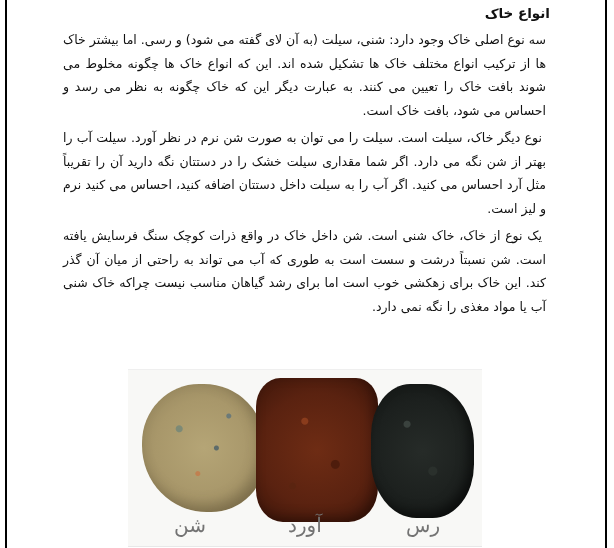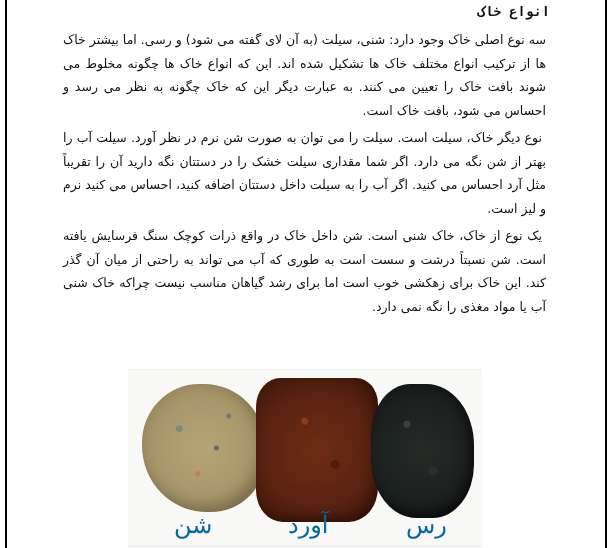--- a/index.html
+++ b/index.html
@@ -34,21 +34,20 @@
       direction: rtl;
       text-align: justify;
       font-size: 12.5px;
       line-height: 23.5px;
     }
     .title {
       font-weight: bold;
       font-size: 13.5px;
       margin: 0;
       line-height: 22px;
-      font-family: Liberation Mono, monospace;
     }
     .para {
       margin: 4px;
       text-align: justify;
       text-align-last: right;
     }
     .para.indent {
       text-indent: 4px;
     }
     .figure {
@@ -100,23 +99,23 @@
       border-radius: 38% 46% 40% 44%;
       background:
         radial-gradient(circle at 35% 30%, #3a423e 0 3px, transparent 4px),
         radial-gradient(circle at 60% 65%, #2a302c 0 4px, transparent 5px),
         radial-gradient(circle at 50% 50%, #262b28 0%, #1c201e 60%, #121513 100%);
       box-shadow: inset -5px -5px 12px rgba(0,0,0,0.55);
     }
     .label {
       position: absolute;
       top: 142px;
-      font-size: 24px;
+      font-size: 20px;
       line-height: 26px;
-      color: #0369a1;
+      color: #737373;
       direction: rtl;
       font-family: Liberation Serif, serif;
     }
     .label.sand { left: 46px; }
     .label.silt { left: 160px; }
     .label.clay { left: 278px; }
   </style>
 </head>
 <body>
 

